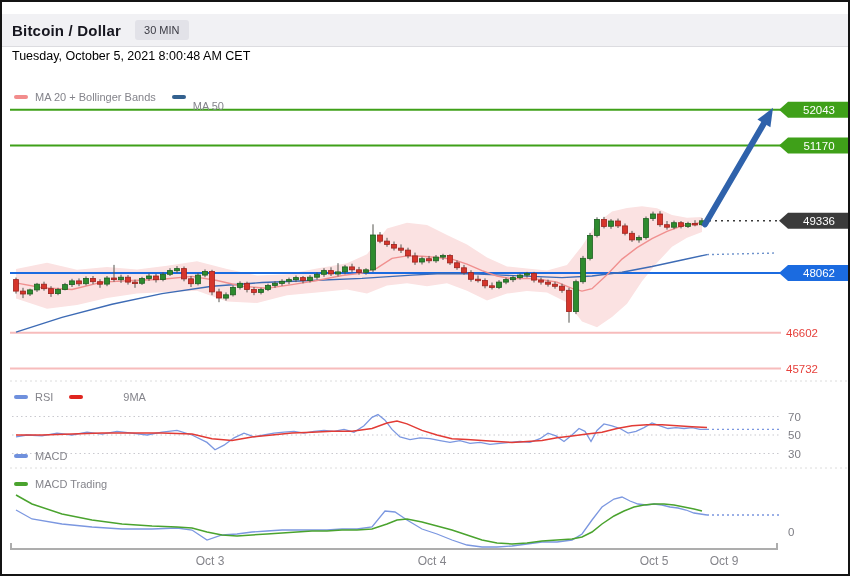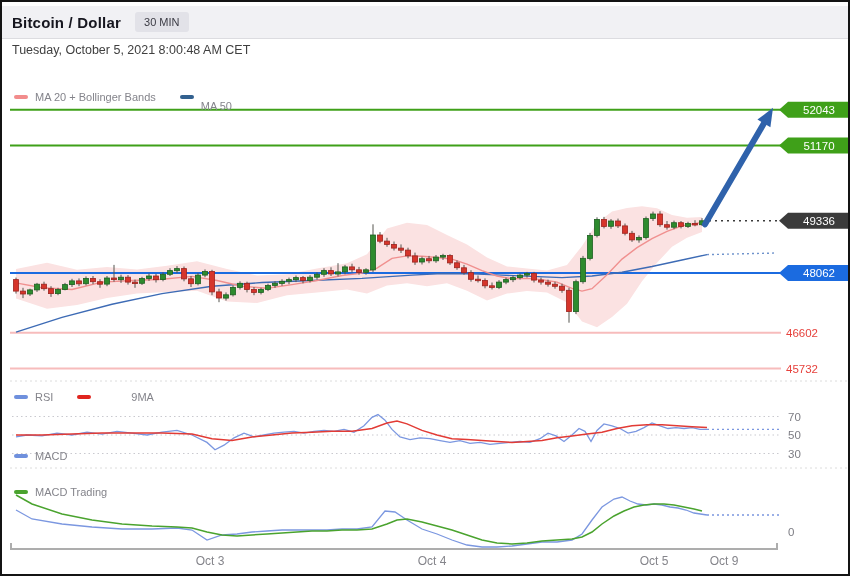--- a/index.html
+++ b/index.html
@@ -1,23 +1,23 @@
 <!DOCTYPE html>
 <html><head>
 <meta charset="utf-8">
 <style>
   html,body{margin:0;padding:0;background:#ffffff;}
   .frame{position:relative;width:850px;height:576px;box-sizing:border-box;border:2px solid #141414;
          background:#ffffff;overflow:hidden;font-family:"Liberation Sans","DejaVu Sans",sans-serif;}
-  .header{position:absolute;left:0;top:4px;right:0;height:32px;background:#f1f1f4;border-bottom:1px solid #dcdce0;
+  .header{position:absolute;left:0;top:12px;right:0;height:32px;background:#f1f1f4;border-bottom:1px solid #dcdce0;
           display:flex;align-items:center;padding-left:10px;z-index:3;text-align:right;}
   .title{font-size:15px;font-weight:bold;color:#16161f;letter-spacing:.2px;}
   .badge{margin-left:14px;background:#e2e2e8;color:#3b3b44;font-size:11px;padding:4px 9px;border-radius:3px;}
-  .date{position:absolute;left:10px;top:41px;font-size:12.5px;color:#404040;z-index:3;}
-  .legend{position:absolute;display:flex;gap:24px;font-size:11px;color:#84848b;z-index:3;}
+  .date{position:absolute;left:10px;top:47px;font-size:12.5px;color:#000000;z-index:3;}
+  .legend{position:absolute;display:flex;gap:16px;font-size:11px;color:#84848b;z-index:3;}
   .legend .li{display:flex;align-items:center;gap:7px;}
   .legend i{display:inline-block;width:14px;height:4px;border-radius:2px;}
   .lg-main{left:12px;top:80px;}
   .lg-rsi{left:12px;top:389px;}
   .lg-macd{left:12px;top:448px;flex-direction:column;}
   .watermark{position:absolute;right:6px;top:80px;font-size:11px;color:#a7a7ad;z-index:3;}
   #chart{position:absolute;left:0;top:0;z-index:1;}
 </style>
 </head>
 <body>

